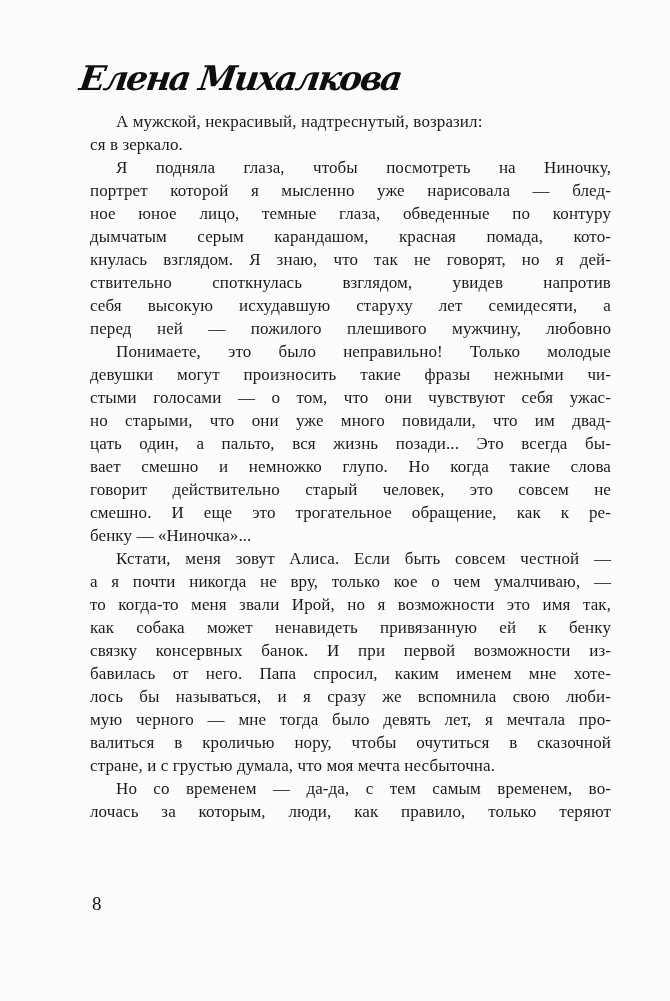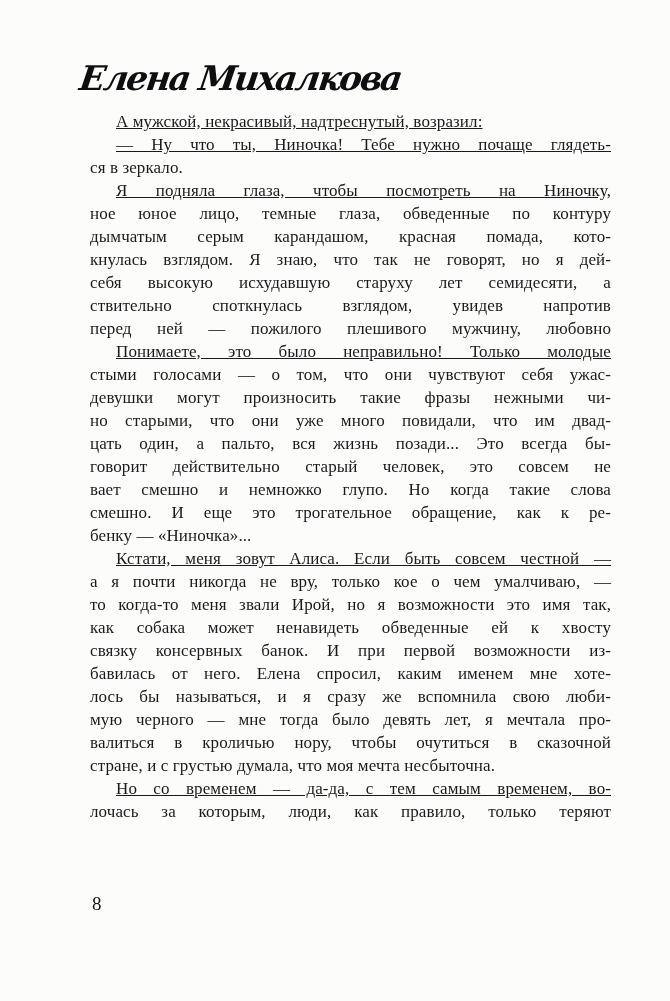--- a/index.html
+++ b/index.html
@@ -51,63 +51,62 @@
     text-align-last: justify;
     white-space: normal;
     height: 23px;
     overflow: visible;
   }
   .line.last {
     text-align-last: left;
   }
   .line.indent {
     text-indent: 26px;
-    text-decoration: underline;
   }
   .page-number {
     position: absolute;
     left: 92px;
     top: 892px;
     font-size: 19px;
     line-height: 23px;
     color: #131315;
   }
 </style>
 </head>
 <body>
 
 <div class="book-page">
   <div class="running-head">Елена Михалкова</div>
 
   <div class="text-block" id="text-block">
       <div class="line indent last">А мужской, некрасивый, надтреснутый, возразил:</div>
-      <div class="line indent">— Ну что ты, Ниночка! Тебе нужно почаще глядеть-</div>
       <div class="line last">ся в зеркало.</div>
       <div class="line indent">Я подняла глаза, чтобы посмотреть на Ниночку,</div>
+      <div class="line">портрет которой я мысленно уже нарисовала — блед-</div>
       <div class="line">ное юное лицо, темные глаза, обведенные по контуру</div>
       <div class="line">дымчатым серым карандашом, красная помада, кото-</div>
       <div class="line">кнулась взглядом. Я знаю, что так не говорят, но я дей-</div>
+      <div class="line">ствительно споткнулась взглядом, увидев напротив</div>
       <div class="line">себя высокую исхудавшую старуху лет семидесяти, а</div>
-      <div class="line">ствительно споткнулась взглядом, увидев напротив</div>
       <div class="line">перед ней — пожилого плешивого мужчину, любовно</div>
       <div class="line indent">Понимаете, это было неправильно! Только молодые</div>
+      <div class="line">девушки могут произносить такие фразы нежными чи-</div>
       <div class="line">стыми голосами — о том, что они чувствуют себя ужас-</div>
-      <div class="line">девушки могут произносить такие фразы нежными чи-</div>
       <div class="line">но старыми, что они уже много повидали, что им двад-</div>
       <div class="line">цать один, а пальто, вся жизнь позади... Это всегда бы-</div>
+      <div class="line">вает смешно и немножко глупо. Но когда такие слова</div>
       <div class="line">говорит действительно старый человек, это совсем не</div>
-      <div class="line">вает смешно и немножко глупо. Но когда такие слова</div>
       <div class="line">смешно. И еще это трогательное обращение, как к ре-</div>
       <div class="line last">бенку — «Ниночка»...</div>
       <div class="line indent">Кстати, меня зовут Алиса. Если быть совсем честной —</div>
       <div class="line">а я почти никогда не вру, только кое о чем умалчиваю, —</div>
       <div class="line">то когда-то меня звали Ирой, но я возможности это имя так,</div>
-      <div class="line">как собака может ненавидеть обведенные ей к хвосту</div>
+      <div class="line">как собака может ненавидеть привязанную ей к бенку</div>
       <div class="line">связку консервных банок. И при первой возможности из-</div>
-      <div class="line">бавилась от него. Елена спросил, каким именем мне хоте-</div>
+      <div class="line">бавилась от него. Папа спросил, каким именем мне хоте-</div>
       <div class="line">лось бы называться, и я сразу же вспомнила свою люби-</div>
       <div class="line">мую черного — мне тогда было девять лет, я мечтала про-</div>
       <div class="line">валиться в кроличью нору, чтобы очутиться в сказочной</div>
       <div class="line last">стране, и с грустью думала, что моя мечта несбыточна.</div>
       <div class="line indent">Но со временем — да-да, с тем самым временем, во-</div>
       <div class="line">лочась за которым, люди, как правило, только теряют</div>
     </div>
 
   <div class="page-number">8</div>
 </div>

